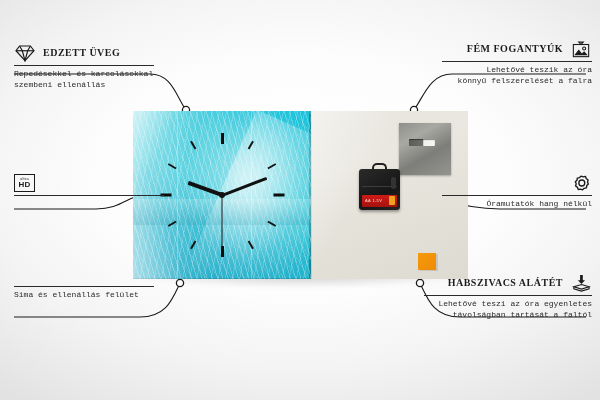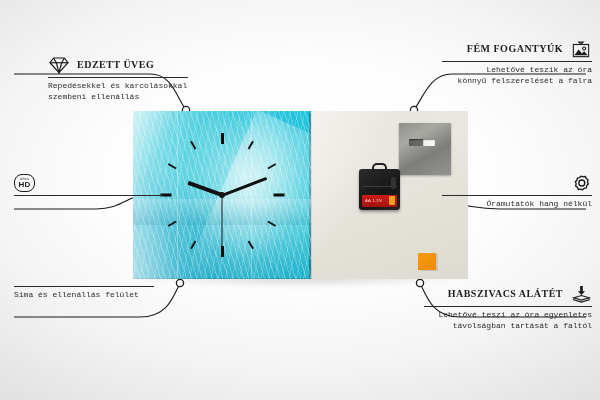--- a/index.html
+++ b/index.html
@@ -131,33 +131,33 @@
   }
   .left .co-head{ justify-content:flex-start; }
   .left .co-title{ text-align:left; }
   .left .co-desc{ text-align:left; }
   .right .co-head{ justify-content:flex-end; }
   .right .co-title{ text-align:right;margin-left:7px; }
   .right .co-desc{ text-align:right; }
   .ico{ width:22px; height:18px; flex:0 0 22px; color:#1a1a1a; }
   .ico svg{ display:block; width:100%; height:100%; }
   .hd-badge{
-    width:21px; height:18px; border:1px solid #1a1a1a; border-radius:8px;
+    width:21px; height:18px; border:1px solid #1a1a1a; border-radius:0;
     display:flex; flex-direction:column; align-items:center; justify-content:center;
     font-family:"Liberation Sans", sans-serif; line-height:1;
   }
   .hd-badge .u{ font-size:4px; letter-spacing:.2px; }
   .hd-badge .h{ font-size:8px; font-weight:bold; letter-spacing:.3px; }
   
-  #co-glass      { left:14px;  top:56px;  width:140px;margin-left:34px; }
+  #co-glass      { left:14px;  top:44px;  width:140px; }
   #co-print      { left:14px;  top:174px; width:150px; }
   #co-edges      { left:14px;  top:283px; width:140px; }
   #co-handles    { right:8px;  top:40px;  width:150px; }
   #co-mechanism  { right:8px;  top:174px; width:150px; }
-  #co-foam       { right:8px;  top:285px; width:168px; }
+  #co-foam       { right:8px;  top:274px; width:168px; }
 </style>
 </head>
 <body>
 
 <div id="stage">
 
   <svg id="lines" viewBox="0 0 600 400">
     <g fill="none" stroke="#1b1b1b" stroke-width="1.1">
       <path d="M14,74 L150,74 C172,74 176,96 186,110"></path>
       <path d="M14,209 L96,209 C118,209 124,200 140,195"></path>

